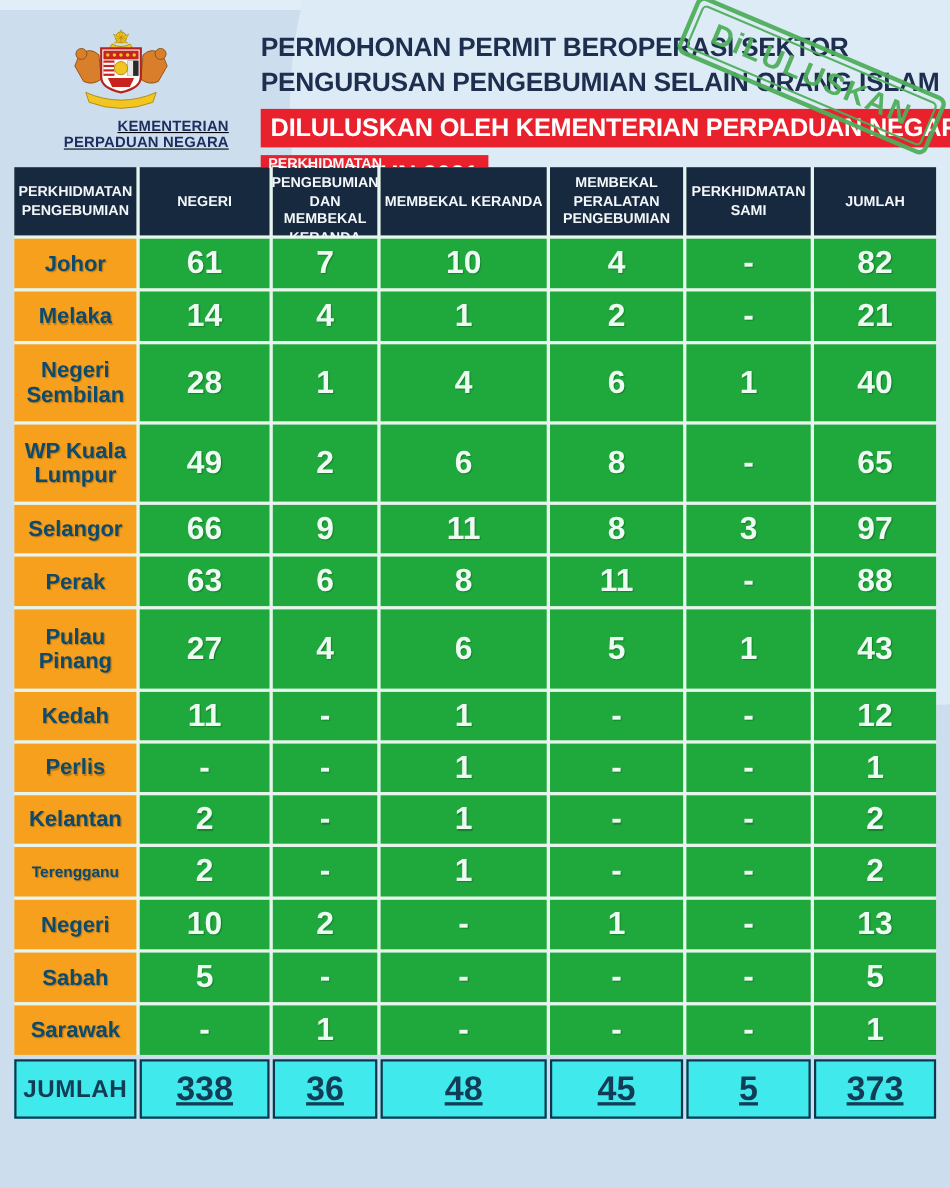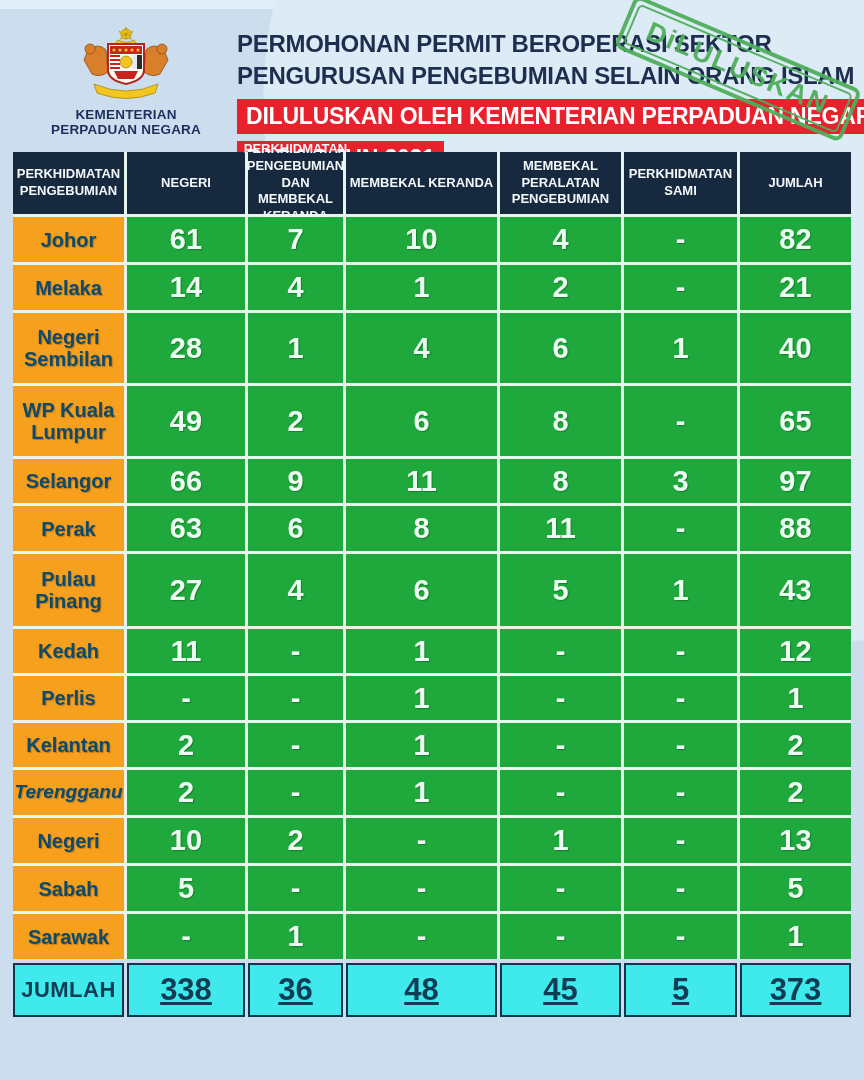--- a/index.html
+++ b/index.html
@@ -6,40 +6,40 @@
   body{font-family:"Liberation Sans",sans-serif;}
   .page{position:relative;width:864px;height:1080px;overflow:hidden;background:#e2eef7;}
 
   
   .bg-main{position:absolute;left:-60px;top:9px;width:1010px;height:1160px;background:#ccdeee;border-radius:48px;z-index:0;}
   .bg-swoosh{position:absolute;right:-430px;top:-300px;width:1050px;height:920px;background:#dcebf6;border-radius:50%;transform:rotate(34deg);z-index:0;}
   .content{position:relative;z-index:2;}
 
   
   .hdr{position:absolute;left:0;top:0;width:864px;height:152px;}
-  .logo{position:absolute;left:28px;top:26px;width:196px;text-align:center;}
+  .logo{position:absolute;left:12px;top:26px;width:196px;text-align:right;text-decoration:underline;}
   .logo svg{display:block;margin:0 auto;}
   .logo-text{margin-top:2px;font-weight:bold;font-size:13.5px;line-height:1.1;color:#1d2e5e;letter-spacing:.2px;}
   .titles{position:absolute;left:237px;top:28px;width:560px;}
   .title-line{font-weight:bold;font-size:24px;line-height:32px;color:#1d2e4e;letter-spacing:-.3px;white-space:nowrap;}
   .red-line{display:inline-block;background:#e8212d;color:#fff;font-weight:bold;font-size:23px;line-height:28px;padding:3px 9px 4px 9px;margin-top:5px;letter-spacing:-.2px;white-space:nowrap;}
   .red-wrap{margin-top:2px;}
 
   
   .stamp{position:absolute;right:4px;top:40px;transform:rotate(23deg);border:4px solid #4fae5c;border-radius:8px;padding:3px;opacity:.95;background:transparent;}
   .stamp-inner{border:2px solid #4fae5c;border-radius:5px;padding:4px 16px;}
   .stamp-text{color:#4fae5c;font-weight:bold;font-size:27px;letter-spacing:2px;white-space:nowrap;}
 
   
   .tbl{position:absolute;left:13px;top:152px;width:838px;}
   .grid{display:grid;grid-template-columns:111px 118px 95px 151px 121px 113px 111px;gap:3px;background:#e7f6ec;}
   .cell{display:flex;align-items:center;justify-content:center;text-align:center;}
   .cell-head{background:#16293f;color:#f4f7fa;font-weight:bold;font-size:13px;line-height:1.3;padding:2px 3px;}
   .cell-state{background:#f6a01e;color:#0c4a6e;font-weight:bold;font-size:20px;line-height:1.1;text-shadow:1px 1px 1px rgba(120,70,0,.45);padding:2px;}
-  .cell-state.small-label{font-size:19px;font-style:italic;}
+  .cell-state.small-label{font-size:14px;}
   .cell-val{background:#1fa83c;color:#eefbf2;font-weight:bold;font-size:29px;text-shadow:1px 1px 1px rgba(0,70,20,.4);}
   .totals{display:grid;grid-template-columns:111px 118px 95px 151px 121px 113px 111px;gap:3px;margin-top:4px;}
   .cell-total{background:#3fe9ec;border:2px solid #10354d;color:#113c55;font-weight:bold;box-sizing:border-box;height:54px;}
   .cell-total-label{font-size:22px;letter-spacing:.5px;}
   .cell-total-val{font-size:31px;text-decoration:underline;}
 </style>
 </head>
 <body>
 
 <div class="page">

